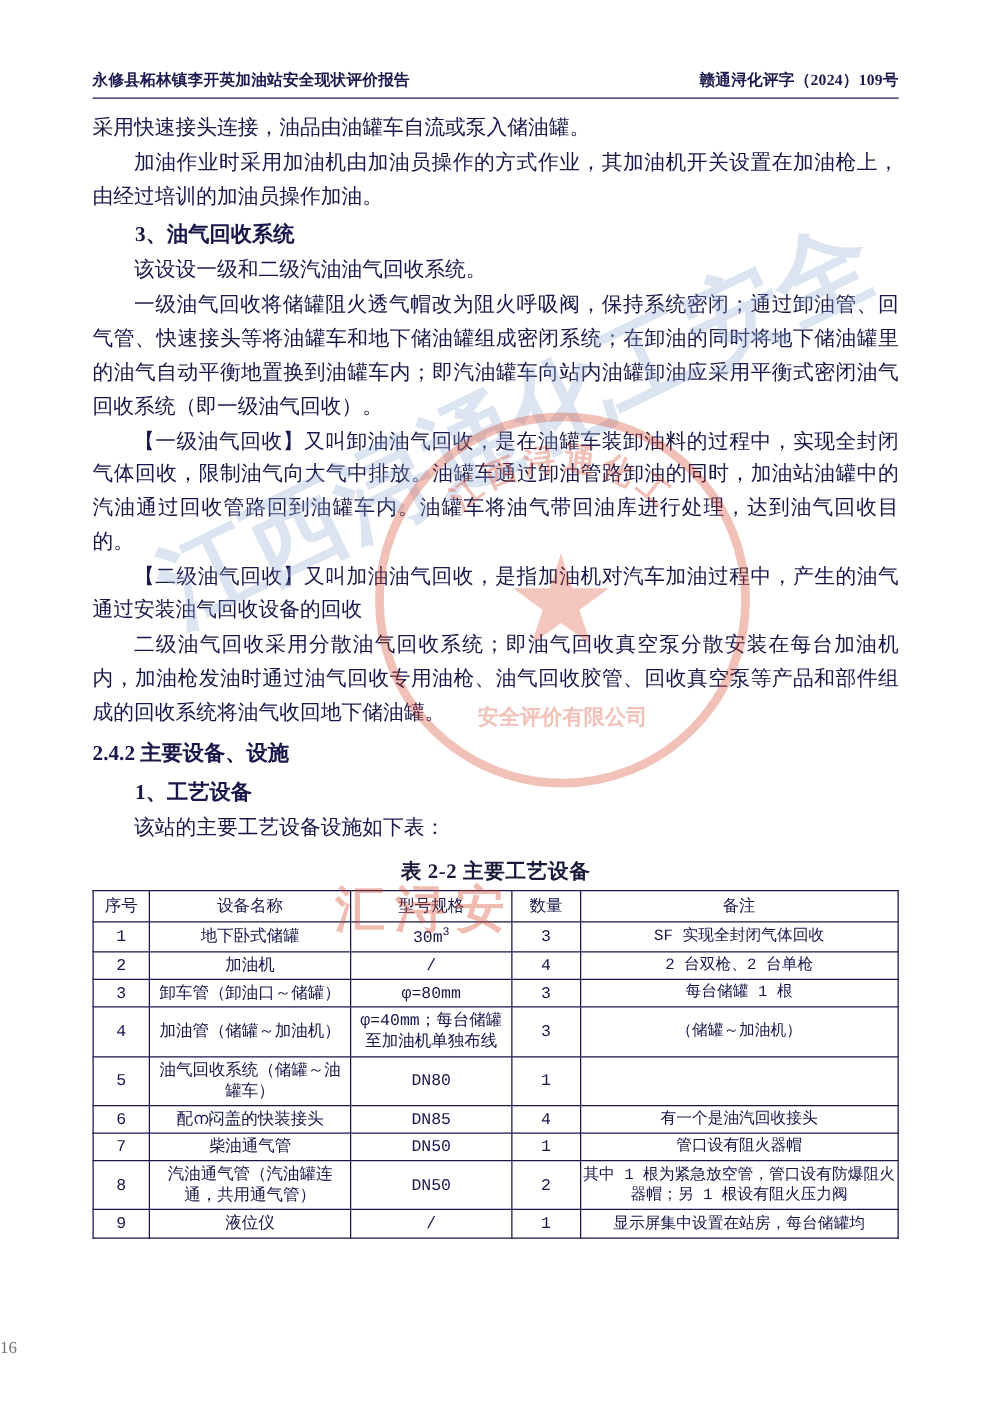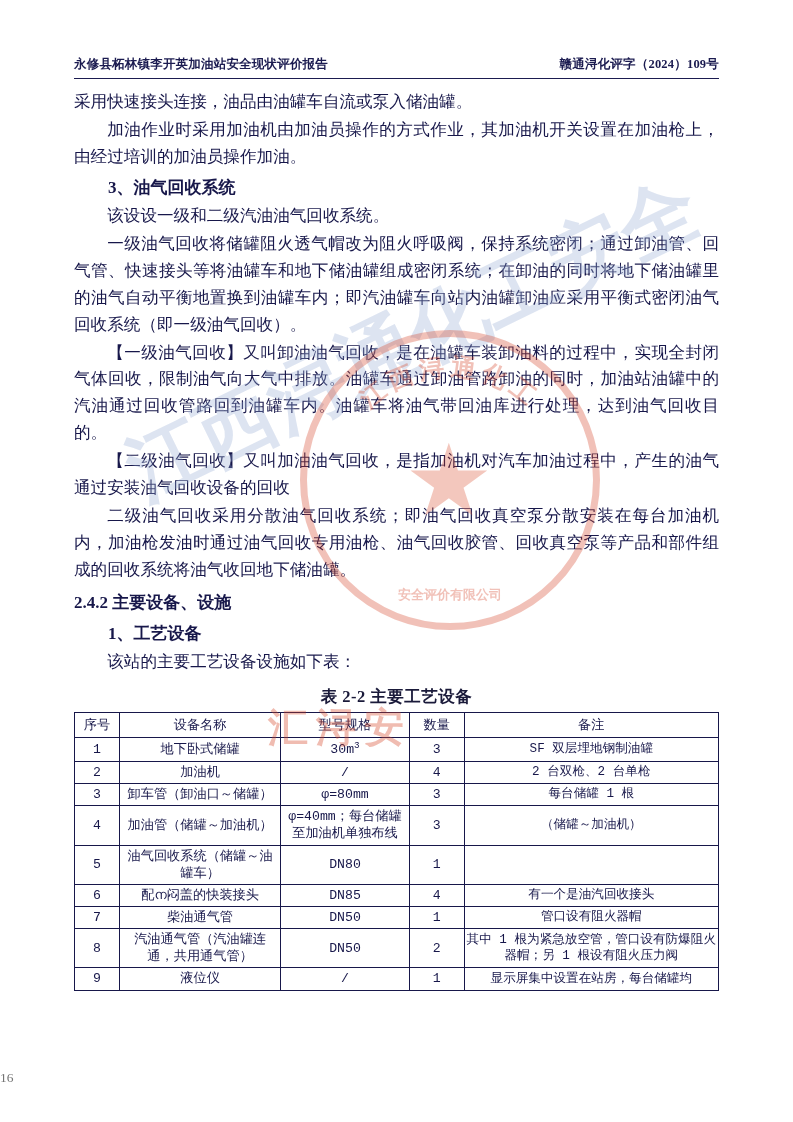--- a/index.html
+++ b/index.html
@@ -155,24 +155,24 @@
   .wm-arc-text text {
     fill: rgba(214, 68, 38, 0.33);
     font-size: 25px;
     font-family: "Liberation Sans", sans-serif;
     font-weight: bold;
     letter-spacing: 5px;
   }
   .wm-bottom-text {
     position: absolute;
     left: 300px;
-    top: 586px;
+    top: 562px;
     width: 300px;
     text-align: center;
-    font-size: 13px;
+    font-size: 17px;
     font-weight: bold;
     color: rgba(214, 68, 38, 0.33);
   }
   .wm-diag {
     position: absolute;
     left: 110px;
     top: 430px;
     width: 600px;
     font-size: 78px;
     font-weight: bold;
@@ -237,21 +237,21 @@
         <th>数量</th>
         <th>备注</th>
       </tr>
     </thead>
     <tbody>
         <tr>
           <td>1</td>
           <td>地下卧式储罐</td>
           <td>30m<sup>3</sup></td>
           <td>3</td>
-          <td class="remark">SF 双层埋地钢制油罐</td>
+          <td class="remark">SF 实现全封闭气体回收</td>
         </tr>
         <tr>
           <td>2</td>
           <td>加油机</td>
           <td>/</td>
           <td>4</td>
           <td class="remark">2 台双枪、2 台单枪</td>
         </tr>
         <tr>
           <td>3</td>

